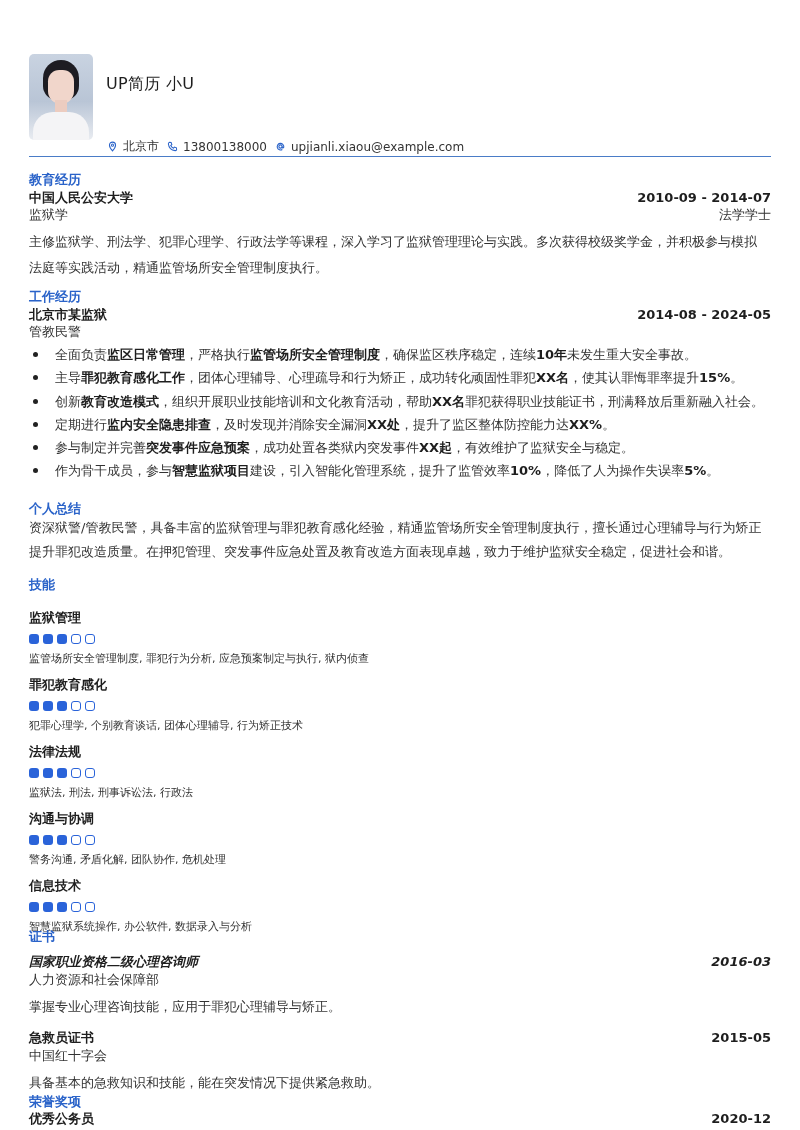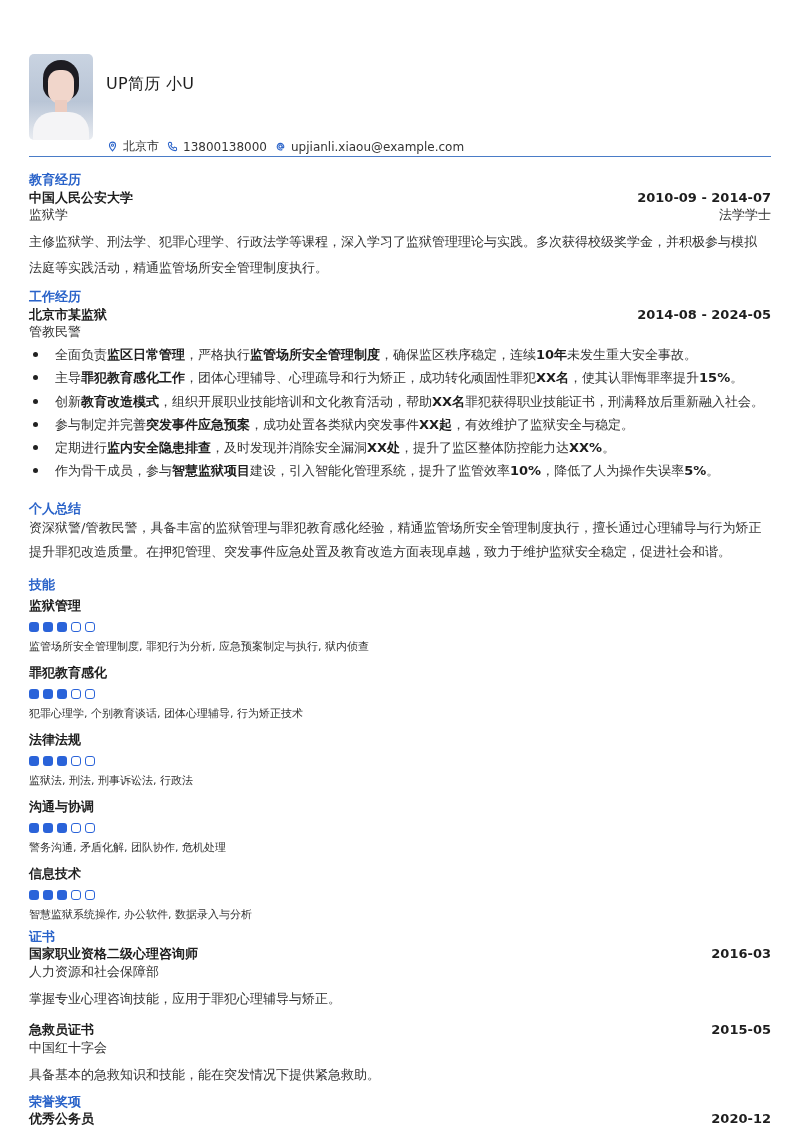--- a/index.html
+++ b/index.html
@@ -99,38 +99,38 @@
     <div class="sec-title">工作经历</div>
     <div class="row" style="margin-top:1px;">
       <span class="bold">北京市某监狱</span>
       <span class="date">2014-08 - 2024-05</span>
     </div>
     <div class="sub">管教民警</div>
     <ul class="bul" id="work-bullets" style="margin-top:3px;">
         <li><span>全面负责</span><b>监区日常管理</b><span>，严格执行</span><b>监管场所安全管理制度</b><span>，确保监区秩序稳定，连续</span><b>10年</b><span>未发生重大安全事故。</span></li>
         <li><span>主导</span><b>罪犯教育感化工作</b><span>，团体心理辅导、心理疏导和行为矫正，成功转化顽固性罪犯</span><b>XX名</b><span>，使其认罪悔罪率提升</span><b>15%</b><span>。</span></li>
         <li><span>创新</span><b>教育改造模式</b><span>，组织开展职业技能培训和文化教育活动，帮助</span><b>XX名</b><span>罪犯获得职业技能证书，刑满释放后重新融入社会。</span></li>
+        <li><span>定期进行</span><b>监内安全隐患排查</b><span>，及时发现并消除安全漏洞</span><b>XX处</b><span>，提升了监区整体防控能力达</span><b>XX%</b><span>。</span></li>
         <li><span>参与制定并完善</span><b>突发事件应急预案</b><span>，成功处置各类狱内突发事件</span><b>XX起</b><span>，有效维护了监狱安全与稳定。</span></li>
-        <li><span>定期进行</span><b>监内安全隐患排查</b><span>，及时发现并消除安全漏洞</span><b>XX处</b><span>，提升了监区整体防控能力达</span><b>XX%</b><span>。</span></li>
         <li><span>作为骨干成员，参与</span><b>智慧监狱项目</b><span>建设，引入智能化管理系统，提升了监管效率</span><b>10%</b><span>，降低了人为操作失误率</span><b>5%</b><span>。</span></li>
       </ul>
   </div>
 
   <div class="block" style="top:500px;">
     <div class="sec-title">个人总结</div>
     <div class="para" style="line-height:24px; margin-top:-1px;">
       <div>资深狱警/管教民警，具备丰富的监狱管理与罪犯教育感化经验，精通监管场所安全管理制度执行，擅长通过心理辅导与行为矫正</div>
       <div>提升罪犯改造质量。在押犯管理、突发事件应急处置及教育改造方面表现卓越，致力于维护监狱安全稳定，促进社会和谐。</div>
     </div>
   </div>
 
   <div class="block" style="top:576px;">
     <div class="sec-title">技能</div>
     <div id="skills-list" style="margin-top:1px;">
-        <div class="skill" style="margin-top: 4px;">
+        <div class="skill" style="margin-top: 16px;">
           <div class="skill-name">监狱管理</div>
           <div class="dots">
             <span class="dot on"></span>
             <span class="dot on"></span>
             <span class="dot on"></span>
             <span class="dot off"></span>
             <span class="dot off"></span>
           </div>
           <div class="skill-desc">监管场所安全管理制度, 罪犯行为分析, 应急预案制定与执行, 狱内侦查</div>
         </div>
@@ -178,21 +178,21 @@
           </div>
           <div class="skill-desc">智慧监狱系统操作, 办公软件, 数据录入与分析</div>
         </div>
       </div>
   </div>
 
   <div class="block" style="top:928px;">
     <div class="sec-title">证书</div>
 
     <div>
-      <div class="row" style="margin-top:0px;">
+      <div class="row" style="margin-top:8px;font-style:italic;">
         <span class="bold">国家职业资格二级心理咨询师</span>
         <span class="date">2016-03</span>
       </div>
       <div class="sub" style="margin-top:1px;">人力资源和社会保障部</div>
       <div class="sub" style="margin-top:10px;">掌握专业心理咨询技能，应用于罪犯心理辅导与矫正。</div>
     </div>
 
     <div style="margin-top:14px;">
       <div class="row">
         <span class="bold">急救员证书</span>

